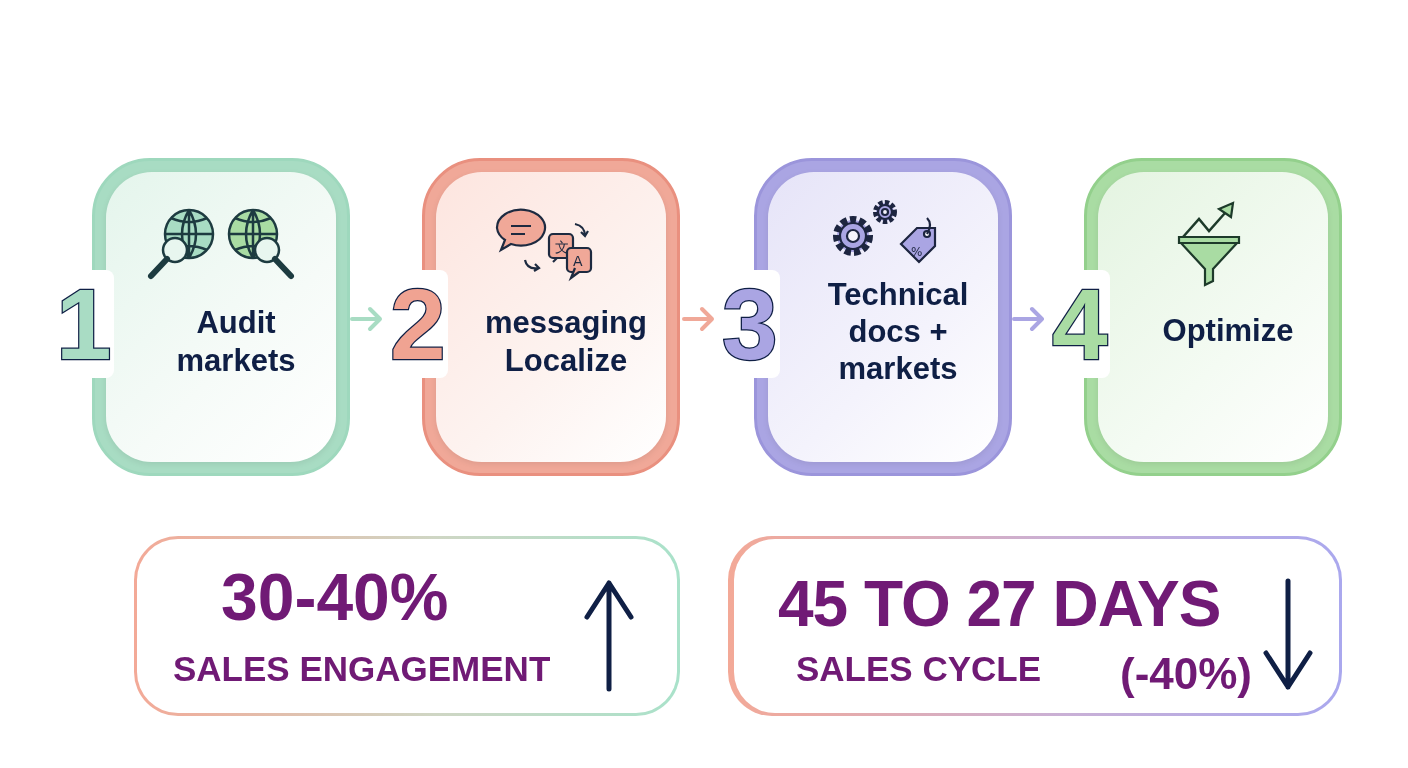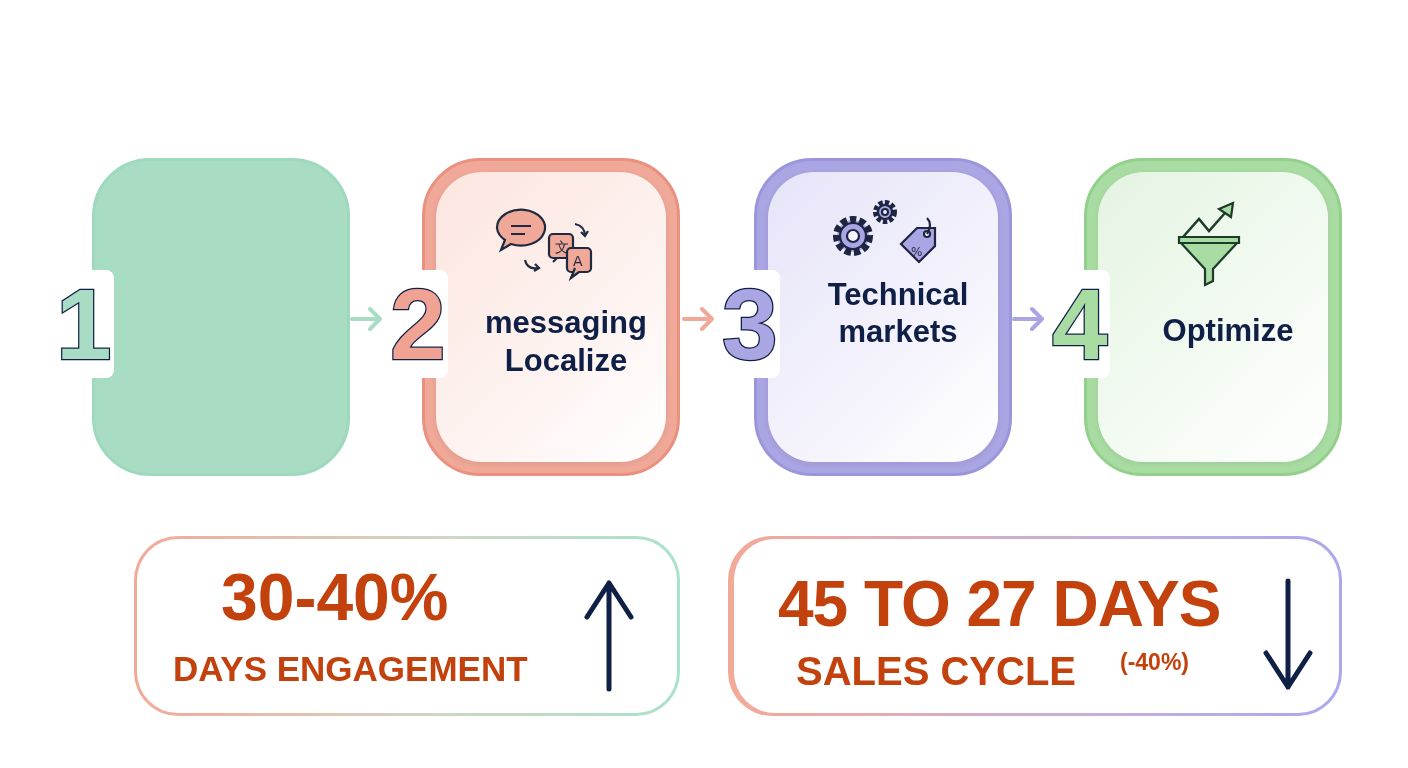--- a/index.html
+++ b/index.html
@@ -43,27 +43,47 @@
   .s4 .num { color: #a9dca3; }
 
   .metric {
     position: absolute; top: 536px; height: 180px; border-radius: 44px; padding: 3px;
   }
   .metric .metric-inner {
     width: 100%; height: 100%; background: #fff; border-radius: 41px; position: relative;
   }
   .m1 { left: 134px; width: 546px; background: linear-gradient(90deg, #f3a997, #cfd6c4 55%, #a9e2ca); }
   .m2 { left: 728px; width: 614px; background: linear-gradient(90deg, #f3a997, #c9b0d6 55%, #aaa8ee); padding-left: 6px; }
-  .big { position: absolute; font-weight: bold; color: #c2410c; white-space: nowrap; }
+  .big { position: absolute; font-weight: bold; color: #701a75; white-space: nowrap; }
 </style>
 </head>
 <body>
 
 <div class="step s1" style="left:92px;">
   <div class="outer"></div>
+  <div class="inner">
+    <div class="icon-wrap">
+      <svg width="160" height="80" viewBox="0 0 160 80">
+        <g stroke="#1d3b40" stroke-width="2.5" fill="#a8dcc3">
+          <circle cx="48" cy="30" r="24"></circle>
+          <path d="M24 30h48M48 6v48M30 14q18 8 36 0M30 46q18-8 36 0M48 6q-14 24 0 48M48 6q14 24 0 48" fill="none"></path>
+          <circle cx="34" cy="46" r="12" fill="#e8f6ef"></circle>
+          <path d="M26 55 L10 72" stroke-width="6" stroke-linecap="round"></path>
+          <circle cx="112" cy="30" r="24" fill="#a9dca3"></circle>
+          <path d="M88 30h48M112 6v48M94 14q18 8 36 0M94 46q18-8 36 0M112 6q-14 24 0 48M112 6q14 24 0 48" fill="none"></path>
+          <circle cx="126" cy="46" r="12" fill="#e8f6ef"></circle>
+          <path d="M134 55 L150 72" stroke-width="6" stroke-linecap="round"></path>
+        </g>
+      </svg>
+    </div>
+    <div class="label">
+      <div>Audit</div>
+      <div>markets</div>
+    </div>
+  </div>
   <div class="num" style="left:-38px;">1</div>
 </div>
 <svg class="arrow" style="left:350px;" width="36" height="30" viewBox="0 0 36 30">
   <path d="M2 15h28M20 5l10 10-10 10" stroke="#a8dcc3" stroke-width="4" fill="none" stroke-linecap="round" stroke-linejoin="round"></path>
 </svg>
 
 <div class="step s2" style="left:422px;">
   <div class="outer"></div>
   <div class="inner">
     <div class="icon-wrap">
@@ -107,20 +127,21 @@
           <circle cx="62" cy="16" r="3" fill="#f4f3fc"></circle>
           <path d="M74 38l16-16 18 0 0 18-16 16z" transform="translate(4,10)"></path>
           <circle cx="104" cy="38" r="3" fill="#fff"></circle>
           <path d="M104 38q6-10 0-16" fill="none"></path>
           <text x="88" y="60" font-size="12" fill="#1d2540" stroke="none" font-family="DejaVu Sans, sans-serif">%</text>
         </g>
       </svg>
     </div>
     <div class="label" style="line-height:37px;margin-top:4px;">
       <div>Technical</div>
+      <div>docs +</div>
       <div>markets</div>
     </div>
   </div>
   <div class="num">3</div>
 </div>
 <svg class="arrow" style="left:1012px;" width="36" height="30" viewBox="0 0 36 30">
   <path d="M2 15h28M20 5l10 10-10 10" stroke="#aaa5e3" stroke-width="4" fill="none" stroke-linecap="round" stroke-linejoin="round"></path>
 </svg>
 
 <div class="step s4" style="left:1084px;">
@@ -139,29 +160,29 @@
     <div class="label" style="margin-top:20px;">
       <div>Optimize</div>
     </div>
   </div>
   <div class="num">4</div>
 </div>
 
 <div class="metric m1">
   <div class="metric-inner">
     <div class="big" style="left:84px;top:20px;font-size:66px;">30-40%</div>
-    <div class="big" style="left:36px;top:110px;font-size:35px;">DAYS ENGAGEMENT</div>
+    <div class="big" style="left:36px;top:110px;font-size:35px;">SALES ENGAGEMENT</div>
     <svg style="position:absolute;left:444px;top:38px;" width="56" height="116" viewBox="0 0 56 116">
       <path d="M28 112V6M6 40L28 6 50 40" stroke="#0f1f45" stroke-width="5" fill="none" stroke-linecap="round" stroke-linejoin="round"></path>
     </svg>
   </div>
 </div>
 
 <div class="metric m2">
   <div class="metric-inner">
     <div class="big" style="left:44px;top:28px;font-size:64px;letter-spacing:-1px;">45 TO 27 DAYS</div>
-    <div class="big" style="left:62px;top:110px;font-size:40px;">SALES CYCLE</div>
-    <div class="big" style="left:386px;top:110px;font-size:23px;">(-40%)</div>
+    <div class="big" style="left:62px;top:110px;font-size:35px;">SALES CYCLE</div>
+    <div class="big" style="left:386px;top:110px;font-size:44px;">(-40%)</div>
     <svg style="position:absolute;left:526px;top:38px;" width="56" height="116" viewBox="0 0 56 116">
       <path d="M28 4v106M6 76l22 34 22-34" stroke="#0f1f45" stroke-width="5" fill="none" stroke-linecap="round" stroke-linejoin="round"></path>
     </svg>
   </div>
 </div>
 
 </body></html>

